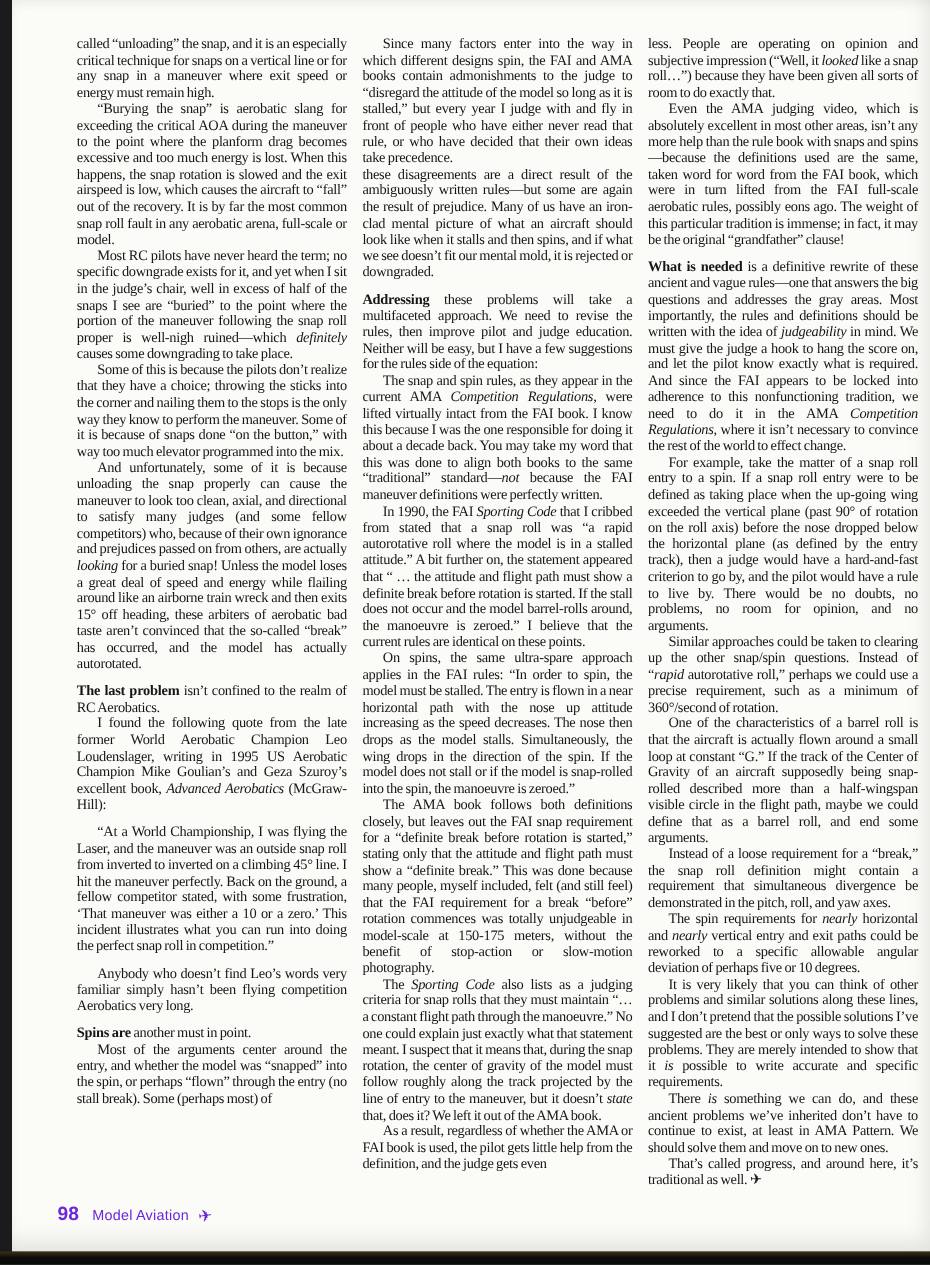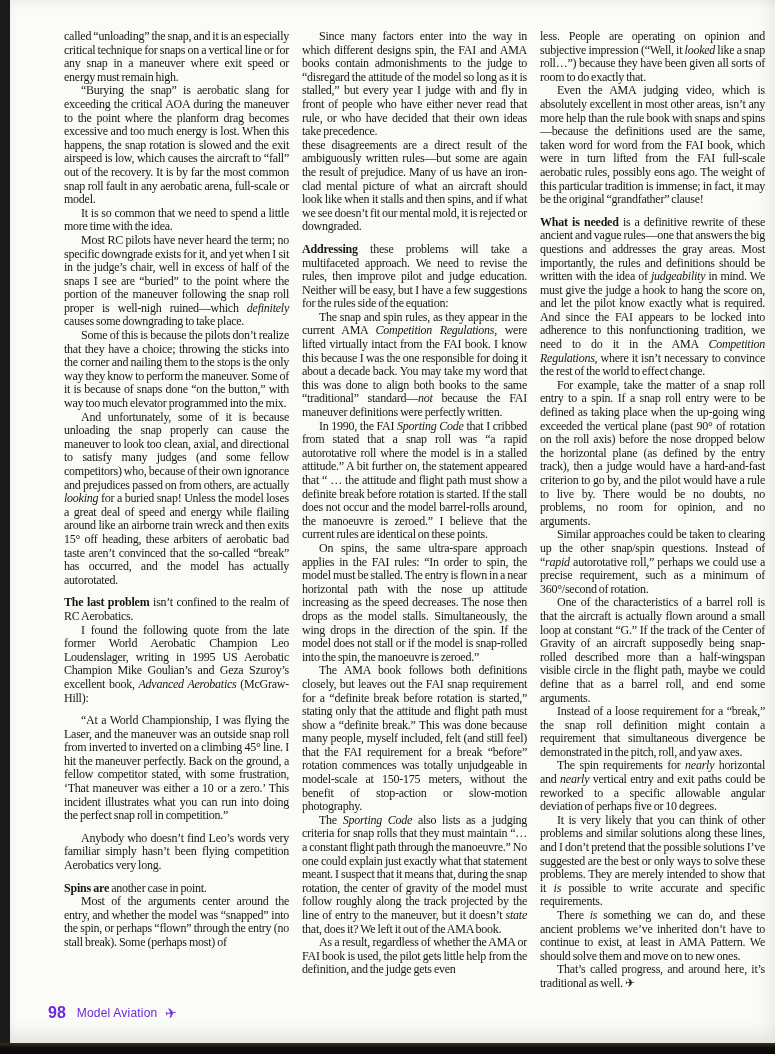--- a/index.html
+++ b/index.html
@@ -45,29 +45,28 @@
 </style>
 </head>
 <body>
 
 <div class="page">
   <div class="columns">
 
     <div class="col">
       <p class="p">called “unloading” the snap, and it is an especially critical technique for snaps on a vertical line or for any snap in a maneuver where exit speed or energy must remain high.</p>
       <p class="p ind">“Burying the snap” is aerobatic slang for exceeding the critical AOA during the maneuver to the point where the planform drag becomes excessive and too much energy is lost. When this happens, the snap rotation is slowed and the exit airspeed is low, which causes the aircraft to “fall” out of the recovery. It is by far the most common snap roll fault in any aerobatic arena, full-scale or model.</p>
-      <p class="p ind">It is so common that we need to spend a little more time with the idea.</p>
       <p class="p ind">Most RC pilots have never heard the term; no specific downgrade exists for it, and yet when I sit in the judge’s chair, well in excess of half of the snaps I see are “buried” to the point where the portion of the maneuver following the snap roll proper is well-nigh ruined—which <i>definitely</i> causes some downgrading to take place.</p>
       <p class="p ind">Some of this is because the pilots don’t realize that they have a choice; throwing the sticks into the corner and nailing them to the stops is the only way they know to perform the maneuver. Some of it is because of snaps done “on the button,” with way too much elevator programmed into the mix.</p>
       <p class="p ind">And unfortunately, some of it is because unloading the snap properly can cause the maneuver to look too clean, axial, and directional to satisfy many judges (and some fellow competitors) who, because of their own ignorance and prejudices passed on from others, are actually <i>looking</i> for a buried snap! Unless the model loses a great deal of speed and energy while flailing around like an airborne train wreck and then exits 15° off heading, these arbiters of aerobatic bad taste aren’t convinced that the so-called “break” has occurred, and the model has actually autorotated.</p>
       <p class="p sp"><b>The last problem</b><span> isn’t confined to the realm of RC Aerobatics.</span></p>
       <p class="p ind">I found the following quote from the late former World Aerobatic Champion Leo Loudenslager, writing in 1995 US Aerobatic Champion Mike Goulian’s and Geza Szuroy’s excellent book, <i>Advanced Aerobatics</i> (McGraw-Hill):</p>
       <p class="p ind sp">“At a World Championship, I was flying the Laser, and the maneuver was an outside snap roll from inverted to inverted on a climbing 45° line. I hit the maneuver perfectly. Back on the ground, a fellow competitor stated, with some frustration, ‘That maneuver was either a 10 or a zero.’ This incident illustrates what you can run into doing the perfect snap roll in competition.”</p>
       <p class="p ind sp">Anybody who doesn’t find Leo’s words very familiar simply hasn’t been flying competition Aerobatics very long.</p>
-      <p class="p sp"><b>Spins are</b><span> another case in point.</span></p>
+      <p class="p sp"><b>Spins are</b><span> another must in point.</span></p>
       <p class="p ind">Most of the arguments center around the entry, and whether the model was “snapped” into the spin, or perhaps “flown” through the entry (no stall break). Some (perhaps most) of</p>
     </div>
 
     <div class="col">
       <p class="p ind">Since many factors enter into the way in which different designs spin, the FAI and AMA books contain admonishments to the judge to “disregard the attitude of the model so long as it is stalled,” but every year I judge with and fly in front of people who have either never read that rule, or who have decided that their own ideas take precedence.</p>
       <p class="p">these disagreements are a direct result of the ambiguously written rules—but some are again the result of prejudice. Many of us have an iron-clad mental picture of what an aircraft should look like when it stalls and then spins, and if what we see doesn’t fit our mental mold, it is rejected or downgraded.</p>
       <p class="p sp"><b>Addressing</b><span> these problems will take a multifaceted approach. We need to revise the rules, then improve pilot and judge education. Neither will be easy, but I have a few suggestions for the rules side of the equation:</span></p>
       <p class="p ind">The snap and spin rules, as they appear in the current AMA <i>Competition Regulations</i>, were lifted virtually intact from the FAI book. I know this because I was the one responsible for doing it about a decade back. You may take my word that this was done to align both books to the same “traditional” standard—<i>not</i> because the FAI maneuver definitions were perfectly written.</p>
       <p class="p ind">In 1990, the FAI <i>Sporting Code</i> that I cribbed from stated that a snap roll was “a rapid autorotative roll where the model is in a stalled attitude.” A bit further on, the statement appeared that “ … the attitude and flight path must show a definite break before rotation is started. If the stall does not occur and the model barrel-rolls around, the manoeuvre is zeroed.” I believe that the current rules are identical on these points.</p>
       <p class="p ind">On spins, the same ultra-spare approach applies in the FAI rules: “In order to spin, the model must be stalled. The entry is flown in a near horizontal path with the nose up attitude increasing as the speed decreases. The nose then drops as the model stalls. Simultaneously, the wing drops in the direction of the spin. If the model does not stall or if the model is snap-rolled into the spin, the manoeuvre is zeroed.”</p>

